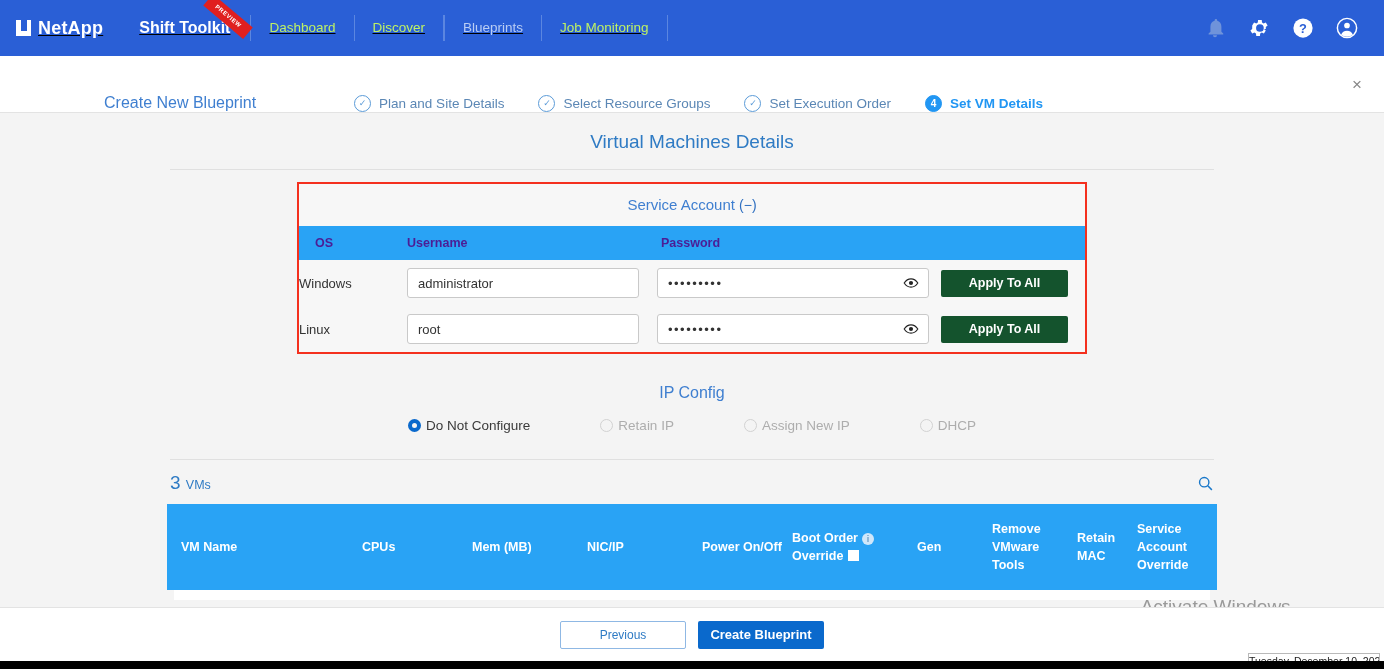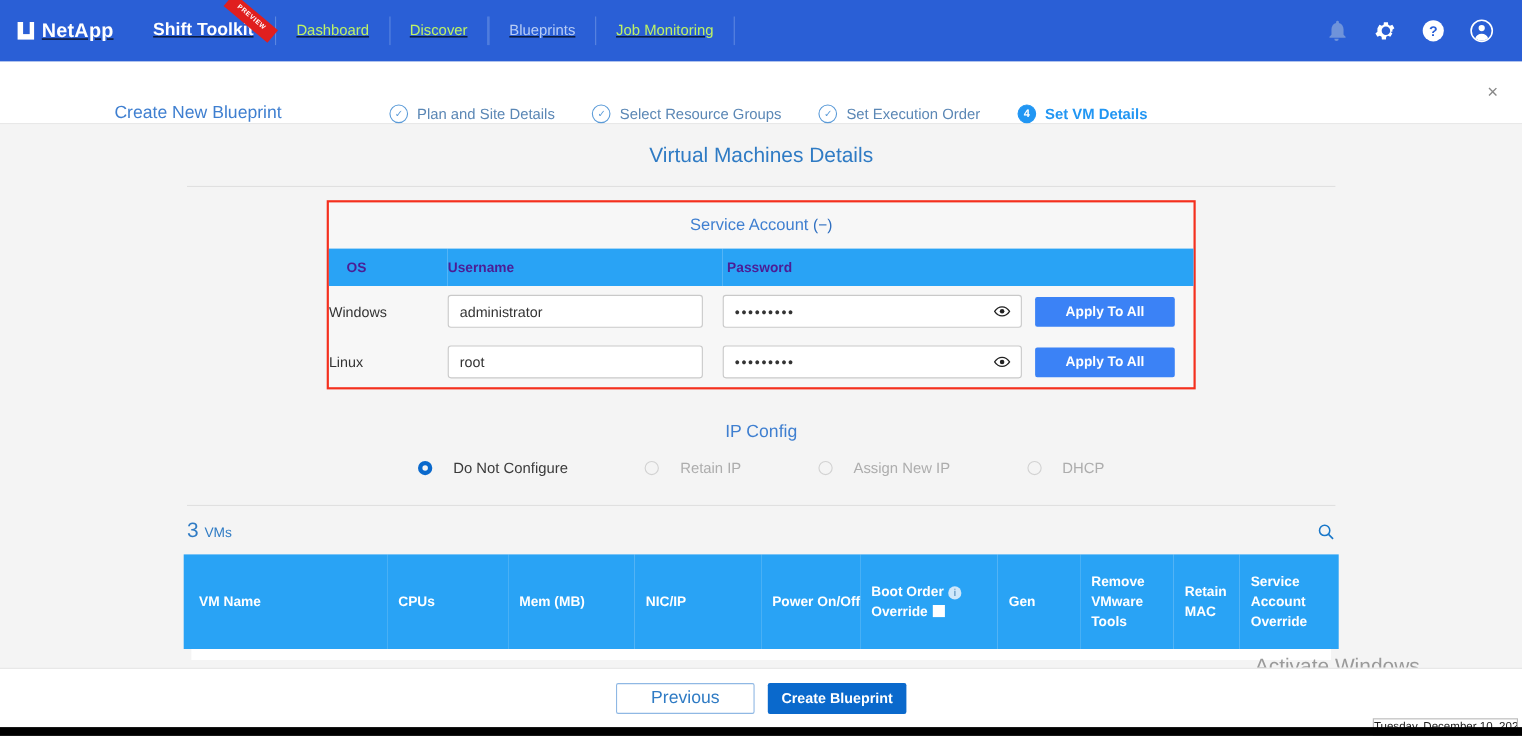--- a/index.html
+++ b/index.html
@@ -115,32 +115,32 @@
     background: #fff; padding: 0 10px; font-size: 13px; color: #333;
     font-family: "Liberation Sans", sans-serif;
   }
   .pass-wrap { position: relative; width: 272px; }
   .pass-wrap .tinput { width: 272px; letter-spacing: 1.5px; }
   .eye {
     position: absolute; right: 10px; top: 50%; transform: translateY(-50%);
     width: 16px; height: 16px; cursor: pointer;
   }
   .apply-btn {
-    width: 127px; height: 27px; background: #3b82f6; color: #fff;
+    width: 127px; height: 27px; background: #14532d; color: #fff;
     font-size: 12.5px; font-weight: bold; border: none; border-radius: 2px;
     cursor: pointer; font-family: "Liberation Sans", sans-serif;
   }
 
   .ipc-title {
     text-align: center; color: #3f7fd0; font-size: 16px; margin-top: 30px;
   }
   .radios {
     display: flex; justify-content: center; gap: 70px; margin-top: 16px;
   }
-  .radio { display: flex; align-items: center; gap: 19px; cursor: pointer; }
+  .radio { display: flex; align-items: center; gap: 5px; cursor: pointer; }
   .rc { width: 13px; height: 13px; border-radius: 50%; border: 1.4px solid #b9b9b9; }
   .rc.on { border: 4px solid #0a69cc; }
   .rlabel { font-size: 13.5px; color: #3a3a3a; }
   .radio.disabled .rlabel { color: #adadad; }
   .radio.disabled .rc { border-color: #d2d2d2; }
 
   .divider2 { width: 1044px; margin: 26px auto 0; border-top: 1px solid #e0e0e0; }
 
   .vmcount-row {
     width: 1044px; margin: 12px auto 0; display: flex; align-items: center;
@@ -170,21 +170,21 @@
   .vmtable-body-strip { width: 1036px; margin: 0 auto; height: 10px; background: #fff; }
 
   
   .footer {
     position: absolute; bottom: 8px; left: 0; width: 1384px; height: 54px;
     background: #fff; border-top: 1px solid #e3e3e3;
     display: flex; align-items: center; justify-content: center; gap: 12px;
   }
   .btn-prev {
     width: 126px; height: 28px; background: #fff; border: 1px solid #8fb8e4;
-    color: #2f7bc4; font-size: 16px; border-radius: 2px; cursor: pointer;
+    color: #2f7bc4; font-size: 12px; border-radius: 2px; cursor: pointer;
     font-family: "Liberation Sans", sans-serif;
   }
   .btn-create {
     width: 126px; height: 28px; background: #0a69cc; border: none;
     color: #fff; font-size: 13px; font-weight: bold; border-radius: 2px;
     cursor: pointer; font-family: "Liberation Sans", sans-serif;
   }
   .taskbar-edge {
     position: absolute; bottom: 0; left: 0; width: 1384px; height: 8px;
     background: #000;

